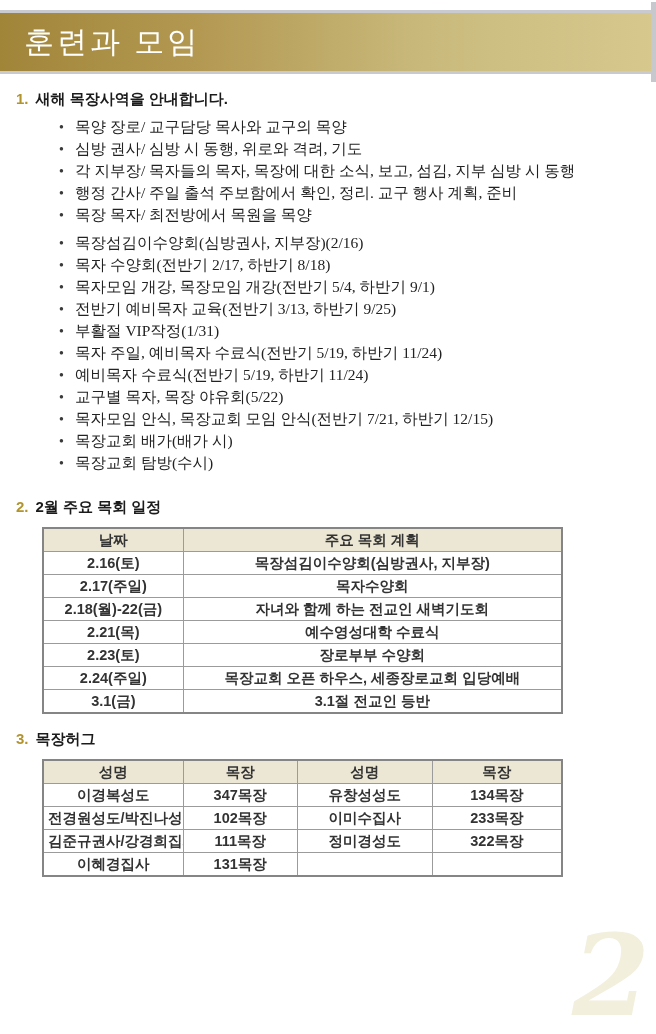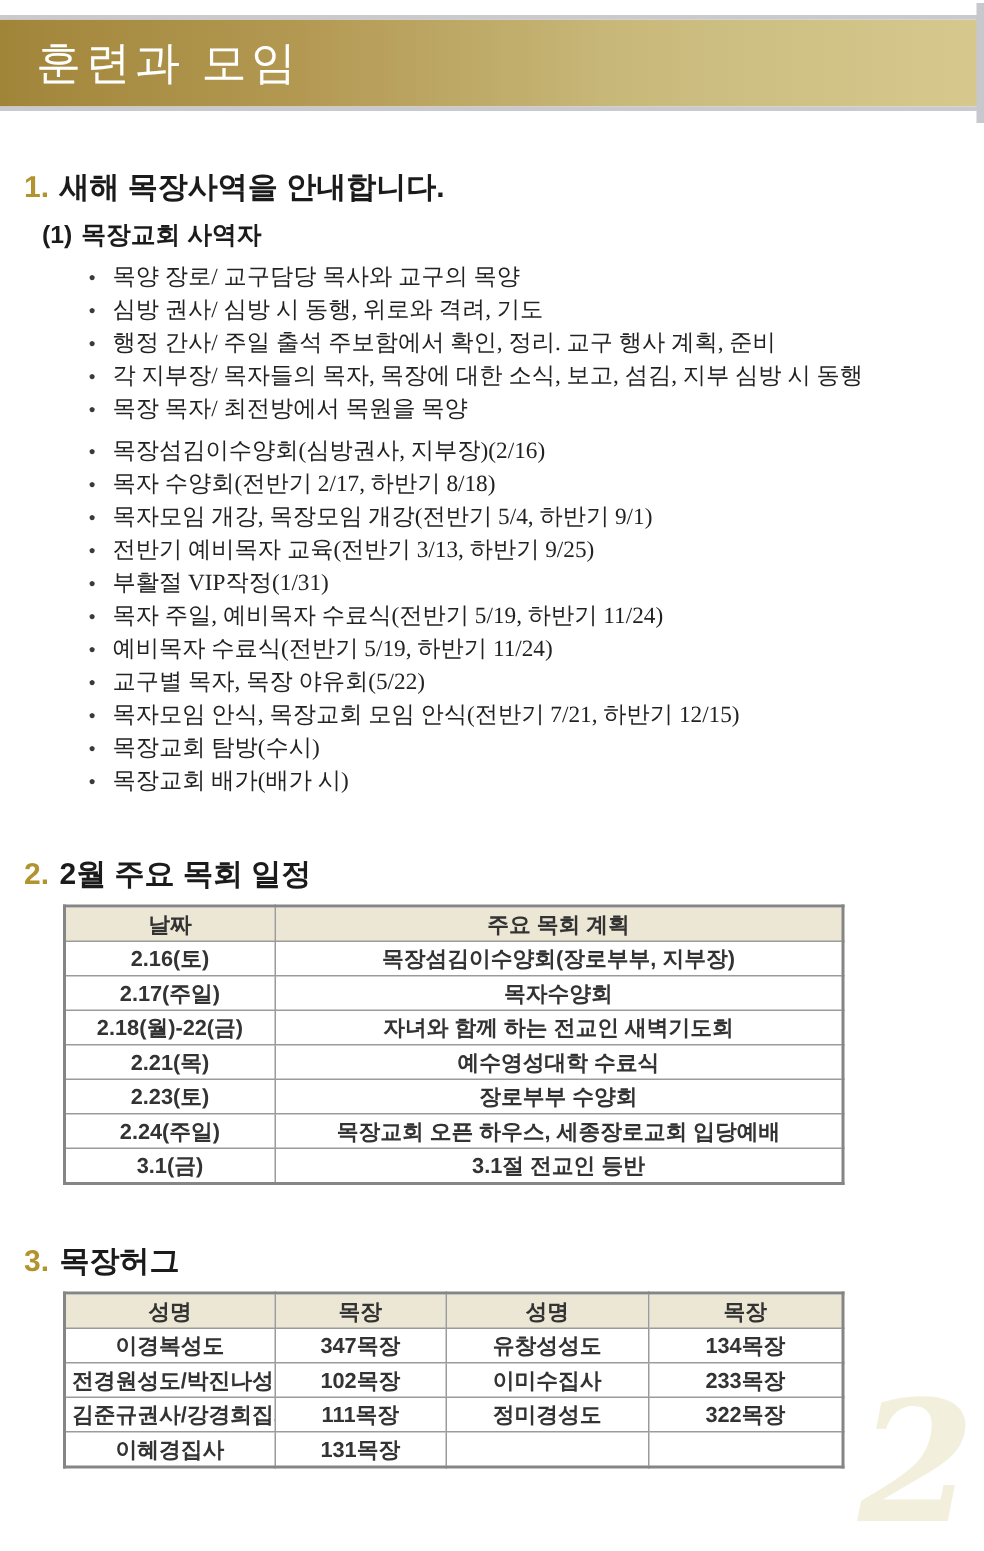--- a/index.html
+++ b/index.html
@@ -25,21 +25,21 @@
     color:#ffffff; font-size:30px; font-weight:400; letter-spacing:3px;
   }
   .edge-strip {
     position:absolute; right:0; top:-8px; width:5px; height:80px;
     background:#c7c8cd;
   }
 
   
   .content { padding-left:16px; }
 
-  .sec-heading { margin-top:40px; font-size:20px; font-weight:bold; color:#1b1b1b; line-height:22px; }
+  .sec-heading { margin-top:14px; font-size:15px; font-weight:bold; color:#1b1b1b; line-height:22px; }
   .sec-num { color:#b2942f; margin-right:7px; }
 
   .sub-heading { margin:10px 0 0 12px; font-size:16.5px; font-weight:bold; color:#1b1b1b; line-height:22px; }
   .sub-heading .sub-label { margin-right:6px; }
 
   ul.blist {
     list-style:none; margin:6px 0 4px 0; padding:0 0 0 42px;
     font-family:"Liberation Serif","DejaVu Serif",serif;
     font-size:15.5px; color:#222222;
   }
@@ -90,43 +90,40 @@
   <div class="edge-strip"></div>
 </div>
 
 <div class="content">
 
   <div class="section">
     <div class="sec-heading">
       <span class="sec-num">1.</span><span>새해 목장사역을 안내합니다.</span>
     </div>
 
-    <div class="sub-heading">
-      <span class="sub-label">(1)</span><span>목장교회 사역자</span>
-    </div>
     <ul class="blist">
         <li>목양 장로/ 교구담당 목사와 교구의 목양</li>
         <li>심방 권사/ 심방 시 동행, 위로와 격려, 기도</li>
+        <li>각 지부장/ 목자들의 목자, 목장에 대한 소식, 보고, 섬김, 지부 심방 시 동행</li>
         <li>행정 간사/ 주일 출석 주보함에서 확인, 정리. 교구 행사 계획, 준비</li>
-        <li>각 지부장/ 목자들의 목자, 목장에 대한 소식, 보고, 섬김, 지부 심방 시 동행</li>
         <li>목장 목자/ 최전방에서 목원을 목양</li>
       </ul>
 
     <ul class="blist">
         <li>목장섬김이수양회(심방권사, 지부장)(2/16)</li>
         <li>목자 수양회(전반기 2/17, 하반기 8/18)</li>
         <li>목자모임 개강, 목장모임 개강(전반기 5/4, 하반기 9/1)</li>
         <li>전반기 예비목자 교육(전반기 3/13, 하반기 9/25)</li>
         <li>부활절 VIP작정(1/31)</li>
         <li>목자 주일, 예비목자 수료식(전반기 5/19, 하반기 11/24)</li>
         <li>예비목자 수료식(전반기 5/19, 하반기 11/24)</li>
         <li>교구별 목자, 목장 야유회(5/22)</li>
         <li>목자모임 안식, 목장교회 모임 안식(전반기 7/21, 하반기 12/15)</li>
+        <li>목장교회 배가(배가 시)</li>
         <li>목장교회 탐방(수시)</li>
-        <li>목장교회 배가(배가 시)</li>
       </ul>
   </div>
 
   <div class="section sec2">
     <div class="sec-heading">
       <span class="sec-num">2.</span><span>2월 주요 목회 일정</span>
     </div>
     <table class="sched">
       <colgroup>
           <col class="t1-c1">
@@ -134,21 +131,21 @@
         </colgroup>
       <thead>
         <tr>
             <th>날짜</th>
             <th>주요 목회 계획</th>
           </tr>
       </thead>
       <tbody>
           <tr>
             <td>2.16(토)</td>
-            <td>목장섬김이수양회(장로부부, 지부장)</td>
+            <td>목장섬김이수양회(심방권사, 지부장)</td>
           </tr>
           <tr>
             <td>2.17(주일)</td>
             <td>목자수양회</td>
           </tr>
           <tr>
             <td>2.18(월)-22(금)</td>
             <td>자녀와 함께 하는 전교인 새벽기도회</td>
           </tr>
           <tr>

